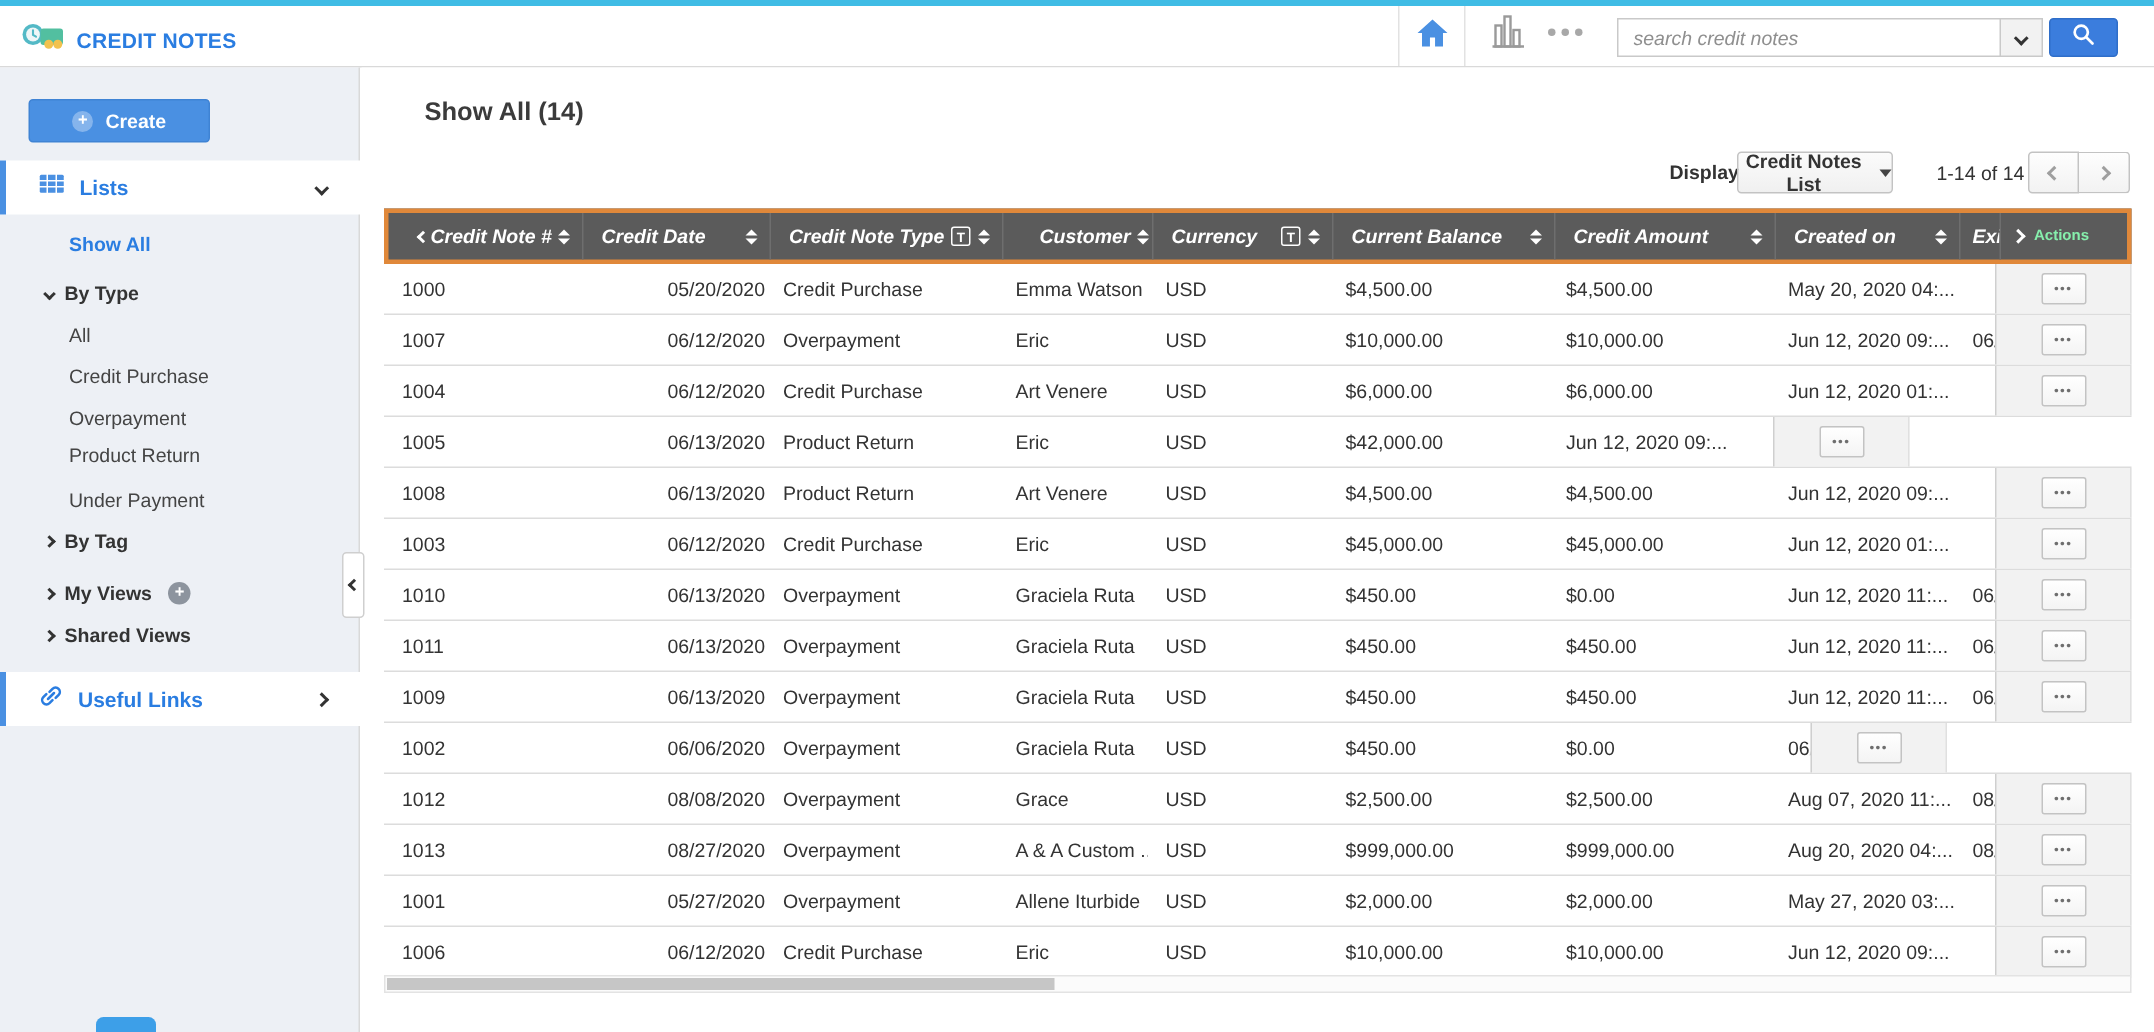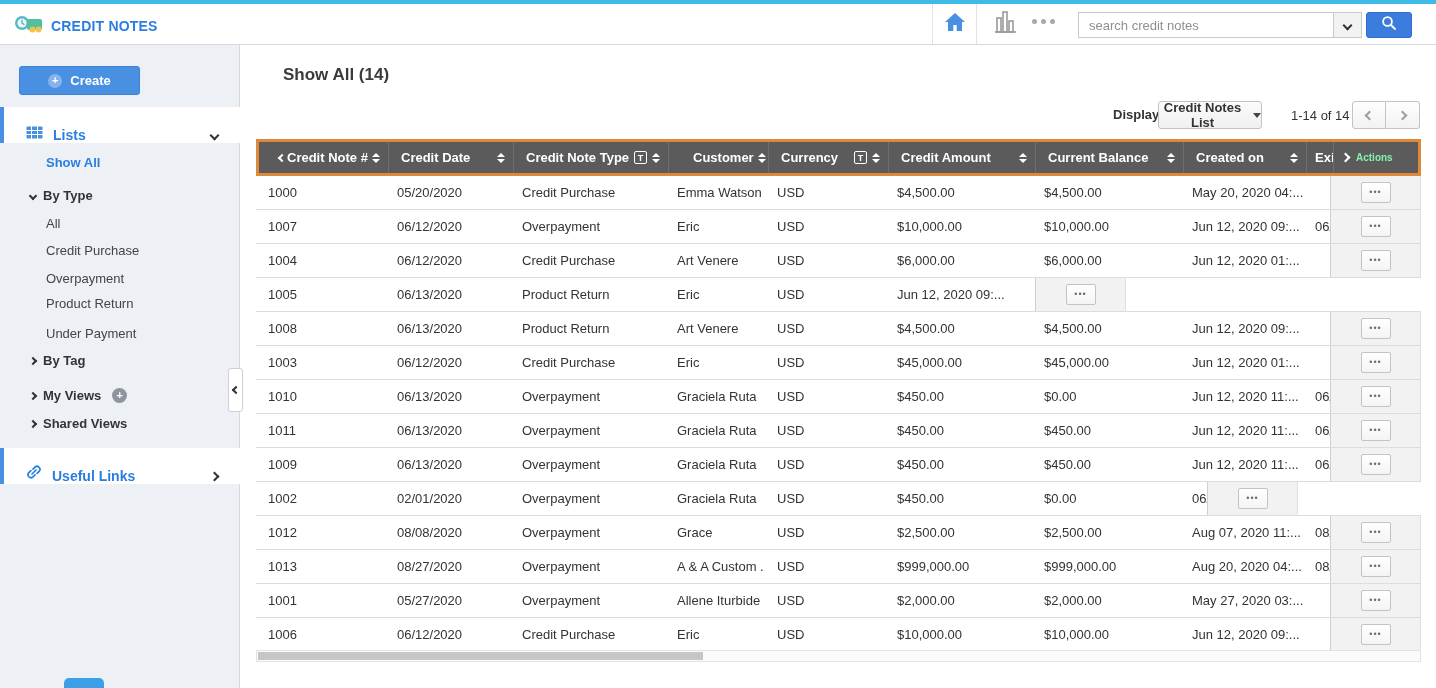--- a/index.html
+++ b/index.html
@@ -8,39 +8,39 @@
 
   
   .topbar { position:absolute; top:0; left:0; right:0; height:45px; background:#fff; border-top:4px solid #3fbce5; border-bottom:1px solid #d9d9d9; }
   .app-brand { position:absolute; left:14px; top:9px; display:flex; align-items:center; gap:7px; }
   .app-title { font-size:14px; font-weight:bold; color:#2a7de1; letter-spacing:.2px; }
   .home-btn { position:absolute; left:932px; top:0; width:45px; height:40px; border-left:1px solid #e2e2e2; border-right:1px solid #e2e2e2; display:flex; align-items:center; justify-content:center; background:#fff; cursor:pointer; }
   .chart-btn { position:absolute; left:989px; top:8px; width:32px; height:26px; display:flex; align-items:flex-end; justify-content:center; cursor:pointer; }
   .dots-btn { position:absolute; left:1032px; top:15px; display:flex; gap:4px; cursor:pointer; }
   .dots-btn i { width:5px; height:5px; border-radius:50%; background:#a8a8a8; }
   .search-wrap { position:absolute; left:1078px; top:8px; height:26px; display:flex; }
-  .search-input { width:256px; height:26px; border:1px solid #c9c9c9; padding:0 10px; font-size:13px; color:#444; font-family:"Liberation Sans",sans-serif; outline:none; }
+  .search-input { width:256px; height:26px; border:1px solid #c9c9c9; padding:0 10px; font-size:13px; color:#444; font-family:"Liberation Sans",sans-serif; outline:none;font-style:italic; }
   .search-input::placeholder { color:#8f8f8f; }
   .search-dd { width:28px; height:26px; background:#f2f2f2; border:1px solid #c9c9c9; border-left:none; display:flex; align-items:center; justify-content:center; cursor:pointer; }
   .search-btn { position:absolute; left:1366px; top:8px; width:46px; height:26px; background:#3b7ddd; border:1px solid #2f6ec9; border-radius:3px; display:flex; align-items:center; justify-content:center; cursor:pointer; }
 
   
   .chev { display:inline-block; width:7px; height:7px; border-right:2px solid #333; border-bottom:2px solid #333; }
   .chev.down  { transform:rotate(45deg); }
   .chev.right { transform:rotate(-45deg); }
   .chev.left  { transform:rotate(135deg); }
   .chev.sm { width:6px; height:6px; }
   .chev.white { border-color:#fff; }
   .chev.gray  { border-color:#9f9f9f; }
 
   
   .sidebar { position:absolute; top:45px; left:0; bottom:0; width:240px; background:#edf0f5; border-right:1px solid #d9d9d9; }
   .create-btn { position:absolute; left:19px; top:21px; width:121px; height:29px; background:#4a90e2; border:1px solid #3f83d4; border-radius:3px; color:#fff; font-size:13px; font-weight:bold; display:flex; align-items:center; justify-content:center; gap:8px; cursor:pointer; font-family:"Liberation Sans",sans-serif; }
   .plus-circle { width:14px; height:14px; border-radius:50%; background:#85b4ec; color:#fff; font-size:11px; line-height:13px; text-align:center; font-weight:bold; }
-  .side-row-active { position:absolute; left:0; width:240px; height:36px; background:#fff; border-left:4px solid #4a90e2; display:flex; align-items:flex-end; padding-left:22px; gap:10px; cursor:pointer; }
+  .side-row-active { position:absolute; left:0; width:240px; height:36px; background:#fff; border-left:4px solid #4a90e2; display:flex; align-items:center; padding-left:22px; gap:10px; cursor:pointer; }
   .side-row-active .lbl { color:#2a7de1; font-weight:bold; font-size:14px; }
   .side-row-active .chev-holder { margin-left:auto; margin-right:22px; }
   .side-link { position:absolute; left:46px; font-size:13px; font-weight:bold; color:#2a7de1; cursor:pointer; }
   .side-head { position:absolute; left:30px; display:flex; align-items:center; gap:7px; font-size:13px; font-weight:bold; color:#333; cursor:pointer; }
   .side-sub { position:absolute; left:46px; font-size:13px; color:#444; cursor:pointer; }
   .plus-gray { width:15px; height:15px; border-radius:50%; background:#8d949e; color:#fff; font-size:11px; line-height:14px; text-align:center; font-weight:bold; margin-left:4px; cursor:pointer; }
   .collapse-handle { position:absolute; left:228px; top:368px; width:15px; height:44px; background:#fff; border:1px solid #cfcfcf; border-radius:3px; display:flex; align-items:center; justify-content:center; cursor:pointer; z-index:6; }
   .help-widget { position:absolute; left:64px; top:678px; width:40px; height:16px; background:#3d9fe8; border-radius:5px 5px 0 0; z-index:4; cursor:pointer; }
 
   
@@ -54,31 +54,31 @@
   .pager button { width:34px; height:28px; background:linear-gradient(#fefefe,#f2f2f2); border:1px solid #c3c3c3; display:flex; align-items:center; justify-content:center; cursor:pointer; }
   .pager button:first-child { border-radius:3px 0 0 3px; }
   .pager button:last-child { border-radius:0 3px 3px 0; border-left:none; }
 
   
   .table { position:absolute; left:15px; top:94px; width:1165px; }
   .thead { display:flex; height:37px; background:#5b5b5b; border:3px solid #e0883a; }
   .hcols { display:flex; flex:1; }
   .hcell { display:flex; align-items:center; padding-left:12px; color:#fff; font-size:13px; font-weight:bold; overflow:hidden; white-space:nowrap; cursor:pointer; }
   .hcell + .hcell { border-left:1px solid #6e6e6e; }
-  .hcell .hlabel { margin-right:4px; }
+  .hcell .hlabel { margin-right:4px;font-style:italic; }
   .hicons { margin-left:auto; display:flex; align-items:center; gap:5px; padding-right:8px; }
   .ficon { width:13px; height:13px; border:1px solid #fff; border-radius:2px; font-size:9px; font-weight:bold; color:#fff; display:flex; align-items:center; justify-content:center; }
   .sicon { display:flex; flex-direction:column; align-items:center; cursor:pointer; }
   .tri { width:0; height:0; border-left:4px solid transparent; border-right:4px solid transparent; display:block; }
   .tri.up { border-bottom:4px solid #fff; margin-bottom:2px; }
   .tri.dn { border-top:4px solid #fff; }
   .hscroll-left { margin:0 2px 0 8px; cursor:pointer; }
   .hactions { width:91px; display:flex; align-items:center; gap:7px; padding-left:8px; border-left:1px solid #6e6e6e; color:#86efac; font-size:10px; font-weight:bold; cursor:pointer; }
 
-  .col0{width:129px;} .col1{width:125px;} .col2{width:155px;} .col3{width:100px;padding-left:24px;}
+  .col0{width:129px;} .col1{width:125px;justify-content:flex-end;} .col2{width:155px;} .col3{width:100px;padding-left:24px;}
   .col4{width:120px;} .col5{width:147px;} .col6{width:148px;} .col7{width:123px;}
   .col8{width:27px; padding-left:8px;}
 
   .trow { display:flex; height:34px; align-items:stretch; border-bottom:1px solid #dcdcdc; }
   .tcell { display:flex; align-items:center; padding-left:12px; font-size:13px; color:#333; white-space:nowrap; overflow:hidden; }
   .ractions { width:91px; background:#f2f2f2; border-left:1px solid #cfcfcf; border-right:1px solid #e0e0e0; display:flex; align-items:center; justify-content:center; }
   .abtn { width:30px; height:21px; background:linear-gradient(#fff,#f4f4f4); border:1px solid #c3c3c3; border-radius:2px; display:flex; align-items:center; justify-content:center; cursor:pointer; }
   .adots { font-size:9px; letter-spacing:1px; color:#6e6e6e; line-height:9px; }
 
   .hscrollbar { position:absolute; left:15px; top:605px; width:1165px; height:12px; background:#fbfbfb; border:1px solid #e3e3e3; }
@@ -269,31 +269,31 @@
           <div class="hcell col4">
             <span class="hlabel">Currency</span>
             <span class="hicons">
               <span class="ficon">T</span>
               <span class="sicon">
                 <i class="tri up"></i>
                 <i class="tri dn"></i>
               </span>
             </span>
           </div>
+          <div class="hcell col6">
+            <span class="hlabel">Current Balance</span>
+            <span class="hicons">
+              <span class="sicon">
+                <i class="tri up"></i>
+                <i class="tri dn"></i>
+              </span>
+            </span>
+          </div>
           <div class="hcell col5">
             <span class="hlabel">Credit Amount</span>
-            <span class="hicons">
-              <span class="sicon">
-                <i class="tri up"></i>
-                <i class="tri dn"></i>
-              </span>
-            </span>
-          </div>
-          <div class="hcell col6">
-            <span class="hlabel">Current Balance</span>
             <span class="hicons">
               <span class="sicon">
                 <i class="tri up"></i>
                 <i class="tri dn"></i>
               </span>
             </span>
           </div>
           <div class="hcell col7">
             <span class="hlabel">Created on</span>
             <span class="hicons">
@@ -361,20 +361,21 @@
               <span class="adots">•••</span>
             </button>
           </div>
         </div>
         <div class="trow">
           <div class="tcell col0">1005</div>
           <div class="tcell col1">06/13/2020</div>
           <div class="tcell col2">Product Return</div>
           <div class="tcell col3">Eric</div>
           <div class="tcell col4">USD</div>
+          <div class="tcell col5">$42,000.00</div>
           <div class="tcell col7">Jun 12, 2020 09:...</div>
           <div class="tcell col8"></div>
           <div class="ractions">
             <button class="abtn">
               <span class="adots">•••</span>
             </button>
           </div>
         </div>
         <div class="trow">
           <div class="tcell col0">1008</div>
@@ -451,21 +452,21 @@
           <div class="tcell col7">Jun 12, 2020 11:...</div>
           <div class="tcell col8">06/1</div>
           <div class="ractions">
             <button class="abtn">
               <span class="adots">•••</span>
             </button>
           </div>
         </div>
         <div class="trow">
           <div class="tcell col0">1002</div>
-          <div class="tcell col1">02/01/2020</div>
+          <div class="tcell col1">06/06/2020</div>
           <div class="tcell col2">Overpayment</div>
           <div class="tcell col3">Graciela Ruta</div>
           <div class="tcell col4">USD</div>
           <div class="tcell col5">$450.00</div>
           <div class="tcell col6">$0.00</div>
           <div class="tcell col8">06/0</div>
           <div class="ractions">
             <button class="abtn">
               <span class="adots">•••</span>
             </button>

